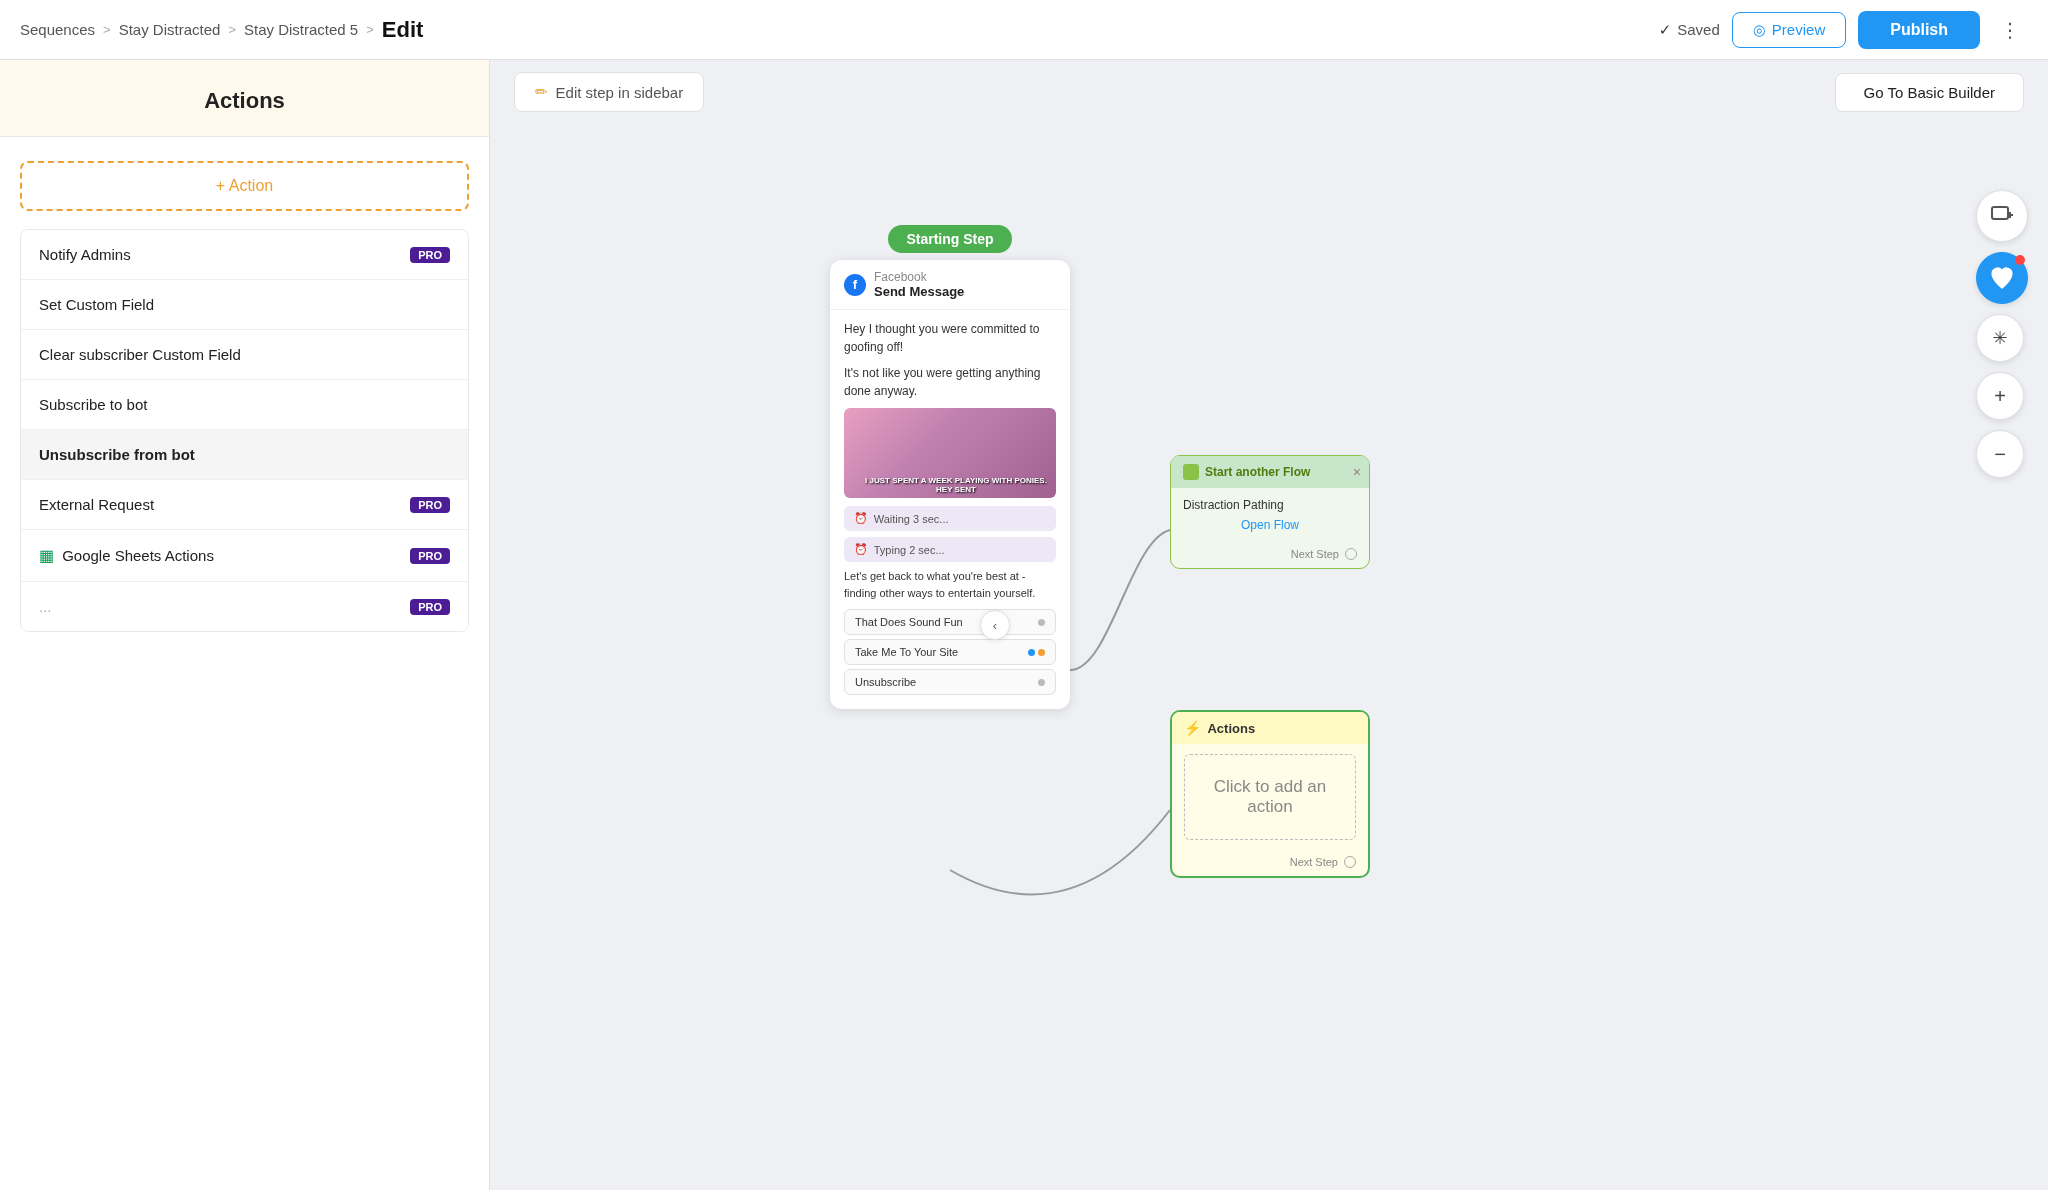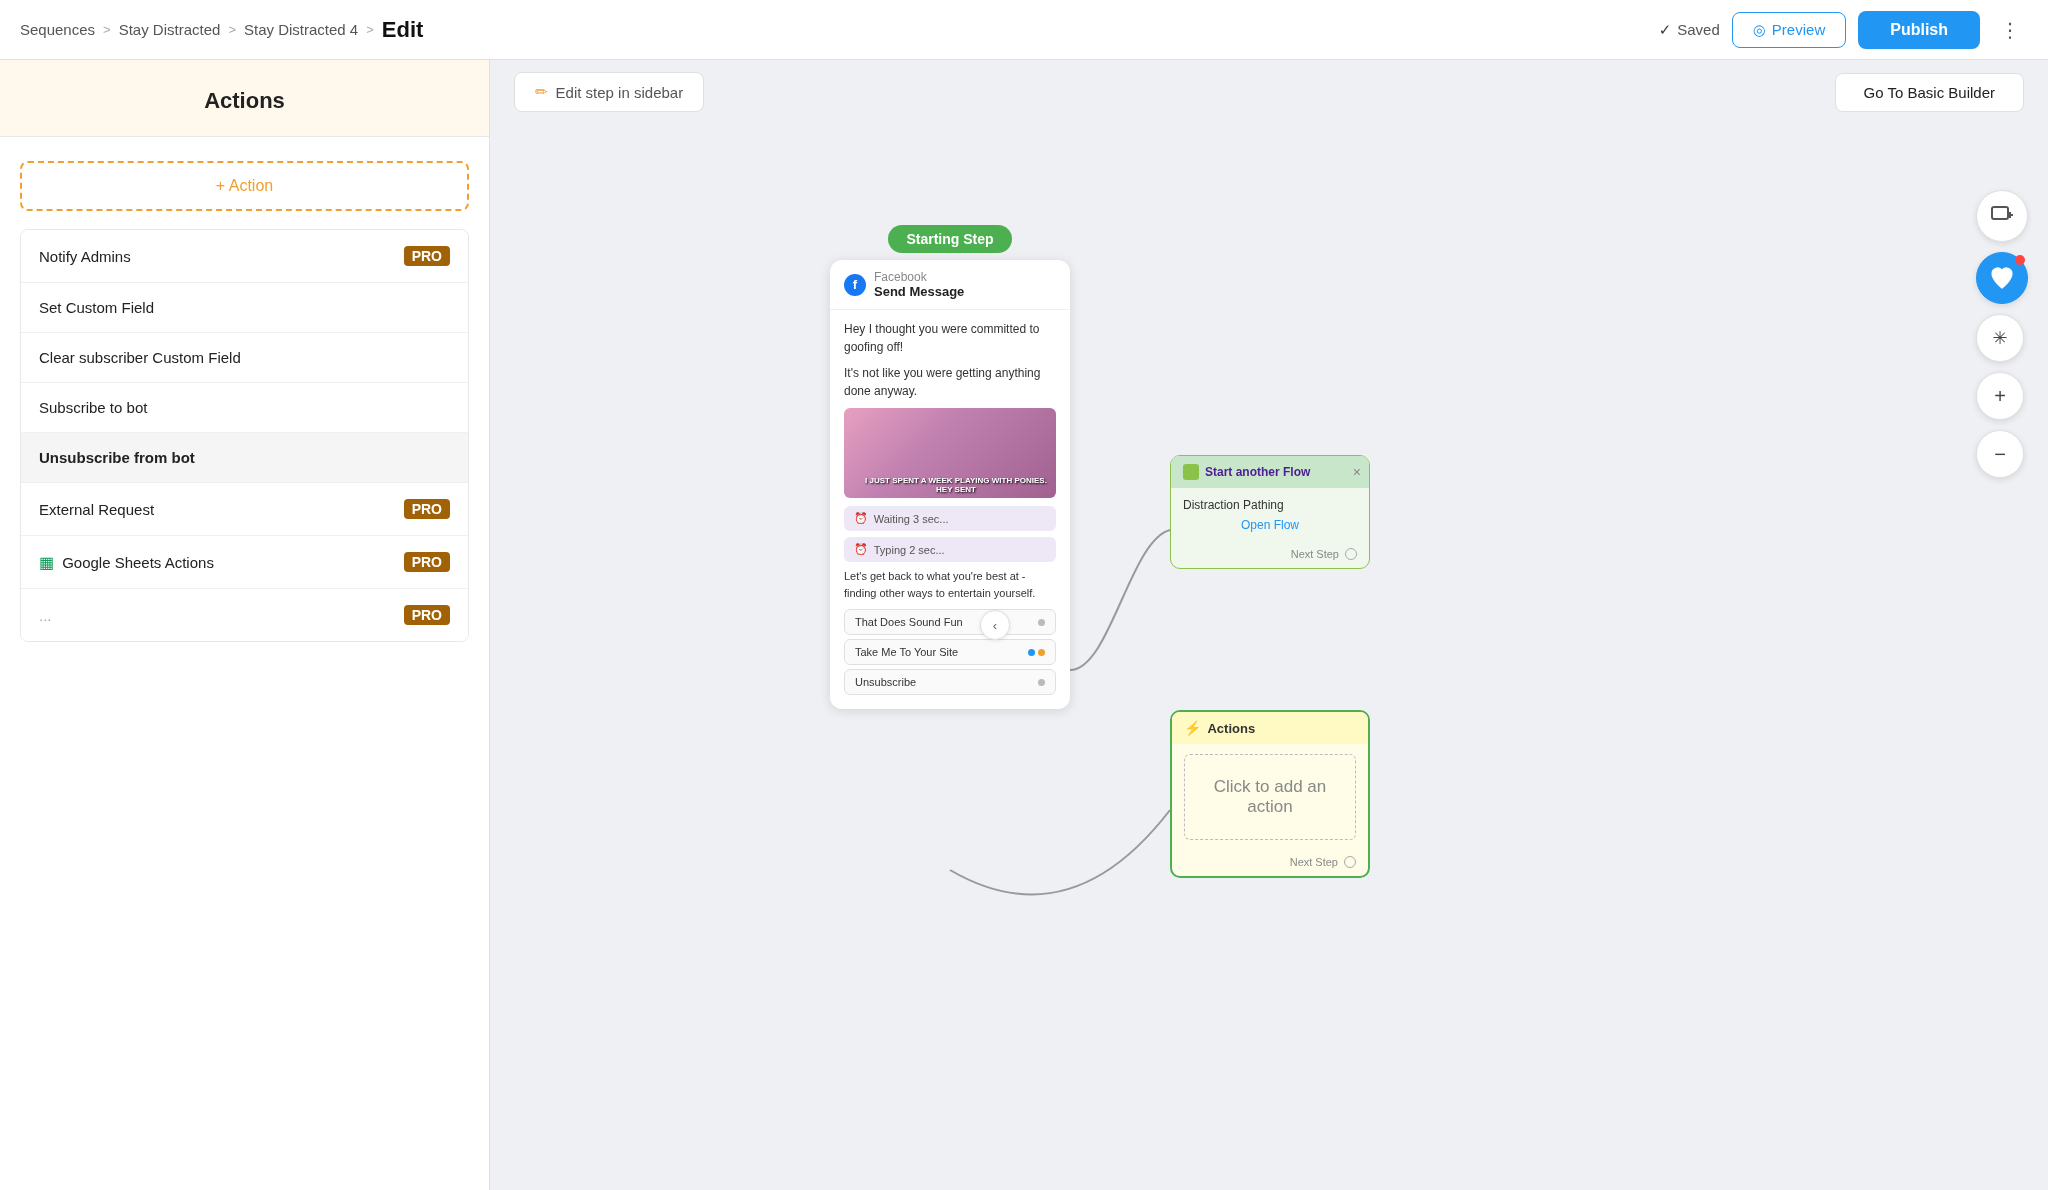--- a/index.html
+++ b/index.html
@@ -52,22 +52,22 @@
 
     .action-list { border: 1px solid #e8e8e8; border-radius: 8px; overflow: hidden; }
     .action-item {
       display: flex; align-items: center; justify-content: space-between;
       padding: 16px 18px; font-size: 15px; color: #222;
       border-bottom: 1px solid #f0f0f0; background: #fff; cursor: pointer;
     }
     .action-item:last-child { border-bottom: none; }
     .action-item.active { background: #f5f5f5; font-weight: 600; }
     .pro-badge {
-      background: #a16207; color: #fff; border-radius: 4px;
-      padding: 2px 8px; font-size: 14px; font-weight: 700;
+      background: #4c1d95; color: #fff; border-radius: 4px;
+      padding: 2px 8px; font-size: 11px; font-weight: 700;
     }
     .action-item-left { display: flex; align-items: center; }
 
     
     .canvas {
       flex: 1; background: #eef0f4; position: relative; overflow: hidden;
     }
 
     
     .canvas-topbar {
@@ -153,21 +153,21 @@
 
     
     .flow-node {
       position: absolute; left: 680px; top: 395px;
       background: #f0f8ee; border: 1.5px solid #8bc34a; border-radius: 10px;
       width: 200px; padding: 0;
     }
     .flow-node-header {
       background: #c8e6c9; border-radius: 8px 8px 0 0;
       padding: 8px 12px; display: flex; align-items: center; gap: 6px;
-      font-size: 12px; font-weight: 600; color: #4c1d95;
+      font-size: 12px; font-weight: 600; color: #4d7c0f;
     }
     .flow-node-body { padding: 10px 12px; }
     .flow-node-label { font-size: 12px; color: #333; margin-bottom: 6px; }
     .open-flow-link { color: #2196f3; font-size: 12px; cursor: pointer; text-align: center; display: block; }
     .flow-node-close {
       position: absolute; right: 8px; top: 8px;
       background: none; border: none; cursor: pointer; color: #888; font-size: 14px;
     }
     .next-step-row {
       display: flex; align-items: center; justify-content: flex-end;
@@ -217,21 +217,21 @@
   </style>
 </head>
 <body>
 
 <nav class="top-nav">
   <div class="breadcrumb">
     <span>Sequences</span>
     <span class="sep">&gt;</span>
     <span>Stay Distracted</span>
     <span class="sep">&gt;</span>
-    <span>Stay Distracted 4</span>
+    <span>Stay Distracted 5</span>
     <span class="sep">&gt;</span>
     <span class="edit-label">Edit</span>
   </div>
   <div class="nav-right">
     <div class="saved-badge">
       <span class="checkmark">✓</span>
       <span>Saved</span>
     </div>
     <button class="preview-btn">
       <span>◎</span>

